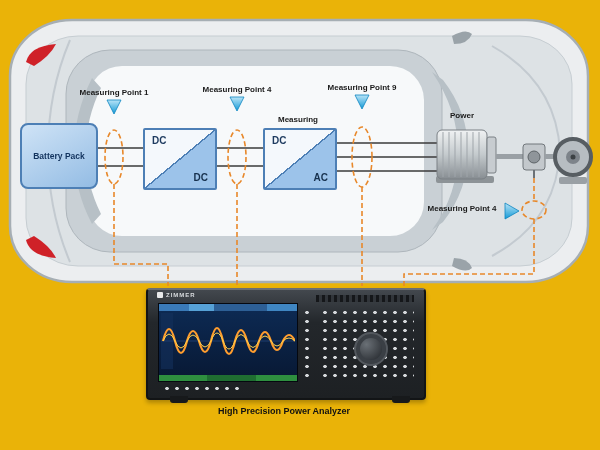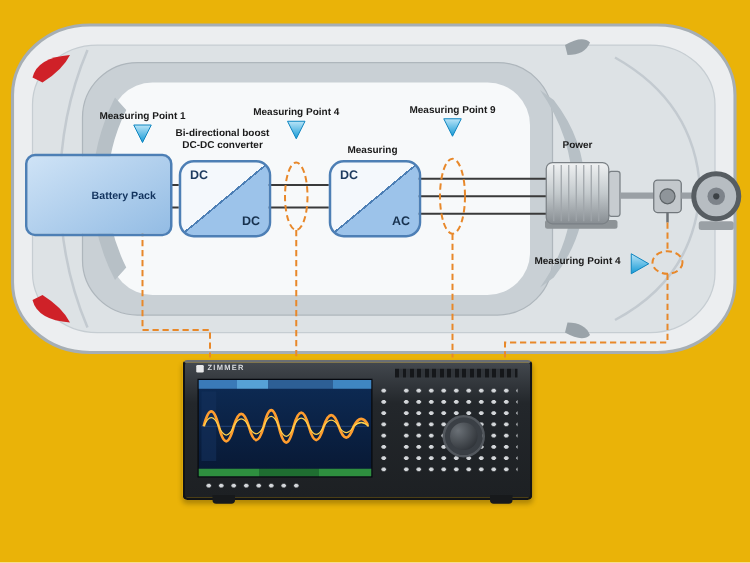--- a/index.html
+++ b/index.html
@@ -2,27 +2,27 @@
 <html><head>
 <meta charset="utf-8">
 <style>
   html,body{margin:0;padding:0;background:#fff;}
   #stage{position:relative;width:600px;height:450px;background:#eab308;overflow:hidden;
          font-family:"Liberation Sans", sans-serif;}
   .layer{position:absolute;left:0;top:0;}
   .lbl{position:absolute;font-weight:bold;font-size:8px;color:#1a1a1a;text-align:center;
        line-height:1.15;white-space:pre-line;}
   
-  .convbox{position:absolute;border:2px solid #4d7fb5;border-radius:12px;
+  .convbox{position:absolute;border:2px solid #4d7fb5;border-radius:2px;
            background:linear-gradient(to bottom right,#f4f8fc 49.2%,#4d7fb5 49.2% 50.8%,#9cc3ea 50.8%);}
   .convbox .tl{position:absolute;top:5px;left:7px;font-weight:bold;font-size:10px;color:#1d3a5f;}
   .convbox .br{position:absolute;bottom:5px;right:7px;font-weight:bold;font-size:10px;color:#17314e;}
   #battery-box{position:absolute;left:20px;top:123px;width:74px;height:62px;border:2px solid #4d7fb5;
                border-radius:8px;background:linear-gradient(150deg,#cfe3f6,#93bce4);
-               display:flex;align-items:center;justify-content:center;padding-left:40px;}
+               display:flex;align-items:center;justify-content:center;}
   #battery-box span{font-weight:bold;font-size:8.5px;color:#12335e;}
   
   #analyzer{position:absolute;left:146px;top:288px;width:276px;height:108px;border-radius:4px;
             background:linear-gradient(#43484e,#23272b 30%,#1d2023);border:2px solid #121416;
             border-top-color:#6a6e73;box-shadow:0 3px 4px rgba(0,0,0,.25);}
   #brand{position:absolute;left:9px;top:2px;display:flex;align-items:center;gap:3px;}
   #brand .logo{width:6px;height:6px;background:#e8e9ea;border-radius:1px;display:inline-block;}
   #brand .btxt{font-size:6px;font-weight:bold;letter-spacing:1px;color:#d8dbde;}
   #screen{position:absolute;left:10px;top:13px;width:138px;height:77px;border:1px solid #05080f;
           background:linear-gradient(#0d2b55,#081833);}
@@ -133,22 +133,20 @@
       <polygon points="355,95 369,95 362,109"></polygon>
       <polygon points="505,203 505,219 519,211"></polygon>
     </g>
   </svg>
 
   <div class="lbl" style="left:64px;top:88px;width:100px;">Measuring Point 1</div>
   <div class="lbl" style="left:187px;top:85px;width:100px;">Measuring Point 4</div>
   <div class="lbl" style="left:312px;top:83px;width:100px;">Measuring Point 9</div>
   <div class="lbl" style="left:422px;top:204px;width:80px;text-align:center;">Measuring Point 4</div>
 
-  <div class="lbl" style="left:126px;top:102px;width:104px;">Bi-directional boost
-DC-DC converter</div>
   <div class="lbl" style="left:263px;top:115px;width:70px;">Measuring</div>
   <div class="lbl" style="left:434px;top:111px;width:56px;">Power</div>
   <div class="lbl" style="left:555px;top:118px;width:36px;margin-left:40px;">Load</div>
 
   <div id="battery-box">
     <span>Battery Pack</span>
   </div>
 
   <div class="convbox" style="left:143px;top:128px;width:70px;height:58px;">
     <span class="tl">DC</span>
@@ -177,14 +175,15 @@
       <div id="status-strip"></div>
     </div>
     <div class="keys" style="left:152px;top:16px;width:12px;height:74px;"></div>
     <div class="keys" style="left:170px;top:16px;width:96px;height:76px;"></div>
     <div id="knob"></div>
     <div class="keys" style="left:12px;top:92px;width:80px;height:12px;"></div>
   </div>
   <div class="foot" style="left:170px;top:396px;"></div>
   <div class="foot" style="left:392px;top:396px;"></div>
 
+  <div id="caption">High Precision Power Analyzer</div>
 
 </div>
 
 </body></html>

